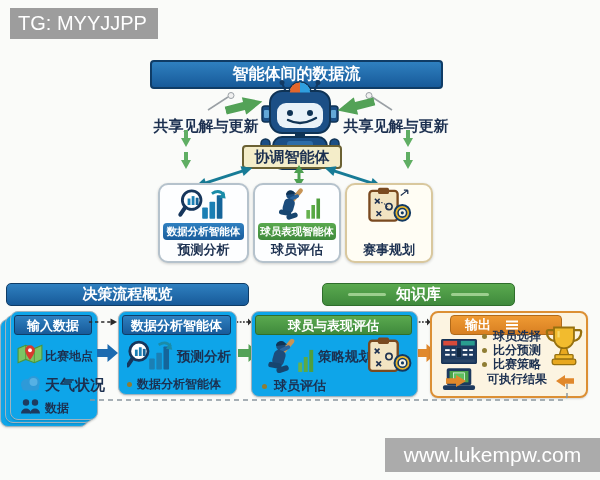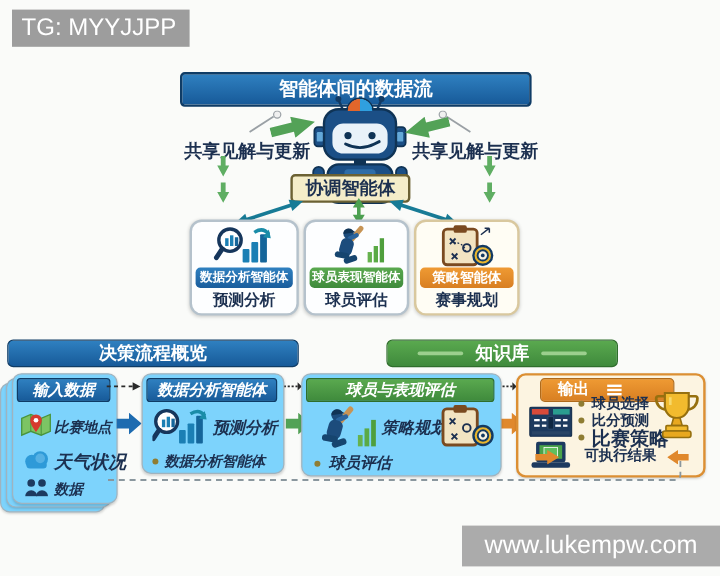--- a/index.html
+++ b/index.html
@@ -8,21 +8,21 @@
   .abs{position:absolute;}
   .cn{font-weight:bold;color:#1c3050;white-space:nowrap;}
   .wm{background:#9d9d9d;color:#fff;font-family:"Liberation Sans",sans-serif;}
   .hdr-blue{background:linear-gradient(#2f80c0,#175a99);border:1px solid #0f3c66;color:#fff;
             font-weight:bold;text-align:center;border-radius:4px;white-space:nowrap;}
   .hdr-green{background:linear-gradient(#5aa94f,#3f8a3c);border:1px solid #2f6e2c;color:#fff;
             font-weight:bold;text-align:center;border-radius:4px;white-space:nowrap;}
   .hdr-orange{background:linear-gradient(#ef9a33,#d87f22);border:1px solid #b06a1a;color:#fff;
             font-weight:bold;border-radius:4px;white-space:nowrap;}
   .agent-box{border:2px solid #b5c2cc;border-radius:10px;background:#fdfeff;box-shadow:0 1px 3px rgba(0,0,0,.18);}
-  .flow-box{border:1.5px solid #9fb3bf;border-radius:8px;background:#7dd3fc;box-shadow:0 1px 2px rgba(0,0,0,.15);font-style:italic;}
+  .flow-box{border:1.5px solid #9fb3bf;border-radius:8px;background:#0ea5e9;box-shadow:0 1px 2px rgba(0,0,0,.15);}
   .pill{position:absolute;left:3px;right:3px;top:38px;height:17px;line-height:17px;border-radius:4px;
         color:#fff;font-weight:bold;font-size:10.5px;text-align:center;white-space:nowrap;}
   .sub{position:absolute;left:0;right:0;top:56px;font-size:13px;text-align:center;}
   .dot{position:absolute;width:5px;height:5px;border-radius:50%;background:#8f7d33;}
   .kbline{width:38px;height:3px;background:#9ccf8e;border-radius:2px;}
 </style>
 </head>
 <body>
 
 <div id="canvas">
@@ -148,21 +148,20 @@
       <rect x="15" y="1" width="14" height="8" rx="2" fill="#7a4a20"></rect>
       <path d="M11 15 l6 6 M17 15 l-6 6" stroke="#1c3050" stroke-width="2"></path>
       <circle cx="29" cy="25" r="4" fill="none" stroke="#1c3050" stroke-width="2"></circle>
       <path d="M13 31 l6 6 M19 31 l-6 6" stroke="#1c3050" stroke-width="2"></path>
       <path d="M15 19 Q27 20 28 30" fill="none" stroke="#1c3050" stroke-width="1.3" stroke-dasharray="2,2"></path>
       <path d="M44 11 l9 -7 M48 4 h5 M53 4 v5" stroke="#1c3050" stroke-width="1.6" fill="none"></path>
       <circle cx="46" cy="33" r="10" fill="#e9b62e" stroke="#123a63" stroke-width="2.5"></circle>
       <circle cx="46" cy="33" r="5.5" fill="#f7f2e2" stroke="#123a63" stroke-width="2"></circle>
       <circle cx="46" cy="33" r="2" fill="#123a63"></circle>
     </svg>
-    <div class="pill" style="background:linear-gradient(#ef9a33,#d87f22);font-size:11.5px;">策略智能体</div>
     <div class="sub cn">赛事规划</div>
   </div>
 
   <div class="abs hdr-blue" style="left:6px;top:283px;width:241px;height:21px;font-size:15px;line-height:20px;border-radius:5px;">决策流程概览</div>
   <div class="abs hdr-green" style="left:322px;top:283px;width:191px;height:21px;font-size:15px;border-radius:5px;
        display:flex;align-items:center;justify-content:center;gap:10px;">
     <span class="kbline"></span>
     <span>知识库</span>
     <span class="kbline"></span>
   </div>
@@ -295,21 +294,21 @@
       <rect x="5" y="1" width="26" height="18" rx="2" fill="#1d3a5f"></rect>
       <rect x="8" y="4" width="20" height="12" fill="#4aa34a"></rect>
       <rect x="12" y="6" width="12" height="8" fill="#5fbf5f" stroke="#fff" stroke-width="0.7"></rect>
       <rect x="1" y="19" width="34" height="5" rx="2" fill="#1d3a5f"></rect>
     </svg>
     <span class="dot" style="left:50px;top:21px;"></span>
     <div class="abs cn" style="left:61px;top:15px;font-size:12px;">球员选择</div>
     <span class="dot" style="left:50px;top:35px;"></span>
     <div class="abs cn" style="left:61px;top:29px;font-size:12px;">比分预测</div>
     <span class="dot" style="left:50px;top:49px;"></span>
-    <div class="abs cn" style="left:61px;top:43px;font-size:16px;">比赛策略</div>
+    <div class="abs cn" style="left:61px;top:43px;font-size:12px;">比赛策略</div>
     <div class="abs cn" style="left:55px;top:58px;font-size:12px;">可执行结果</div>
     <svg class="abs" style="left:113px;top:11px;" width="38" height="45" viewBox="0 0 42 48">
       <path d="M10 6 h-6 a2 2 0 0 0 -2 2 c0 6 4 10 9 10 M32 6 h6 a2 2 0 0 1 2 2 c0 6 -4 10 -9 10" fill="none" stroke="#96700f" stroke-width="2.5"></path>
       <path d="M10 3 h22 v12 a11 11 0 0 1 -22 0 z" fill="#f2bb2e" stroke="#96700f" stroke-width="2"></path>
       <path d="M15 7 v7" stroke="#f8d96a" stroke-width="2.5"></path>
       <path d="M18 26 h6 l2 7 h-10 z" fill="#e8a81f" stroke="#96700f" stroke-width="1.5"></path>
       <rect x="11" y="33" width="20" height="5" rx="1" fill="#f2bb2e" stroke="#96700f" stroke-width="1.5"></rect>
       <rect x="8" y="38" width="26" height="6" rx="2" fill="#e8a81f" stroke="#96700f" stroke-width="1.5"></rect>
     </svg>
     <svg class="abs" style="left:14px;top:62px;" width="20" height="12" viewBox="0 0 22 18" preserveAspectRatio="none">

